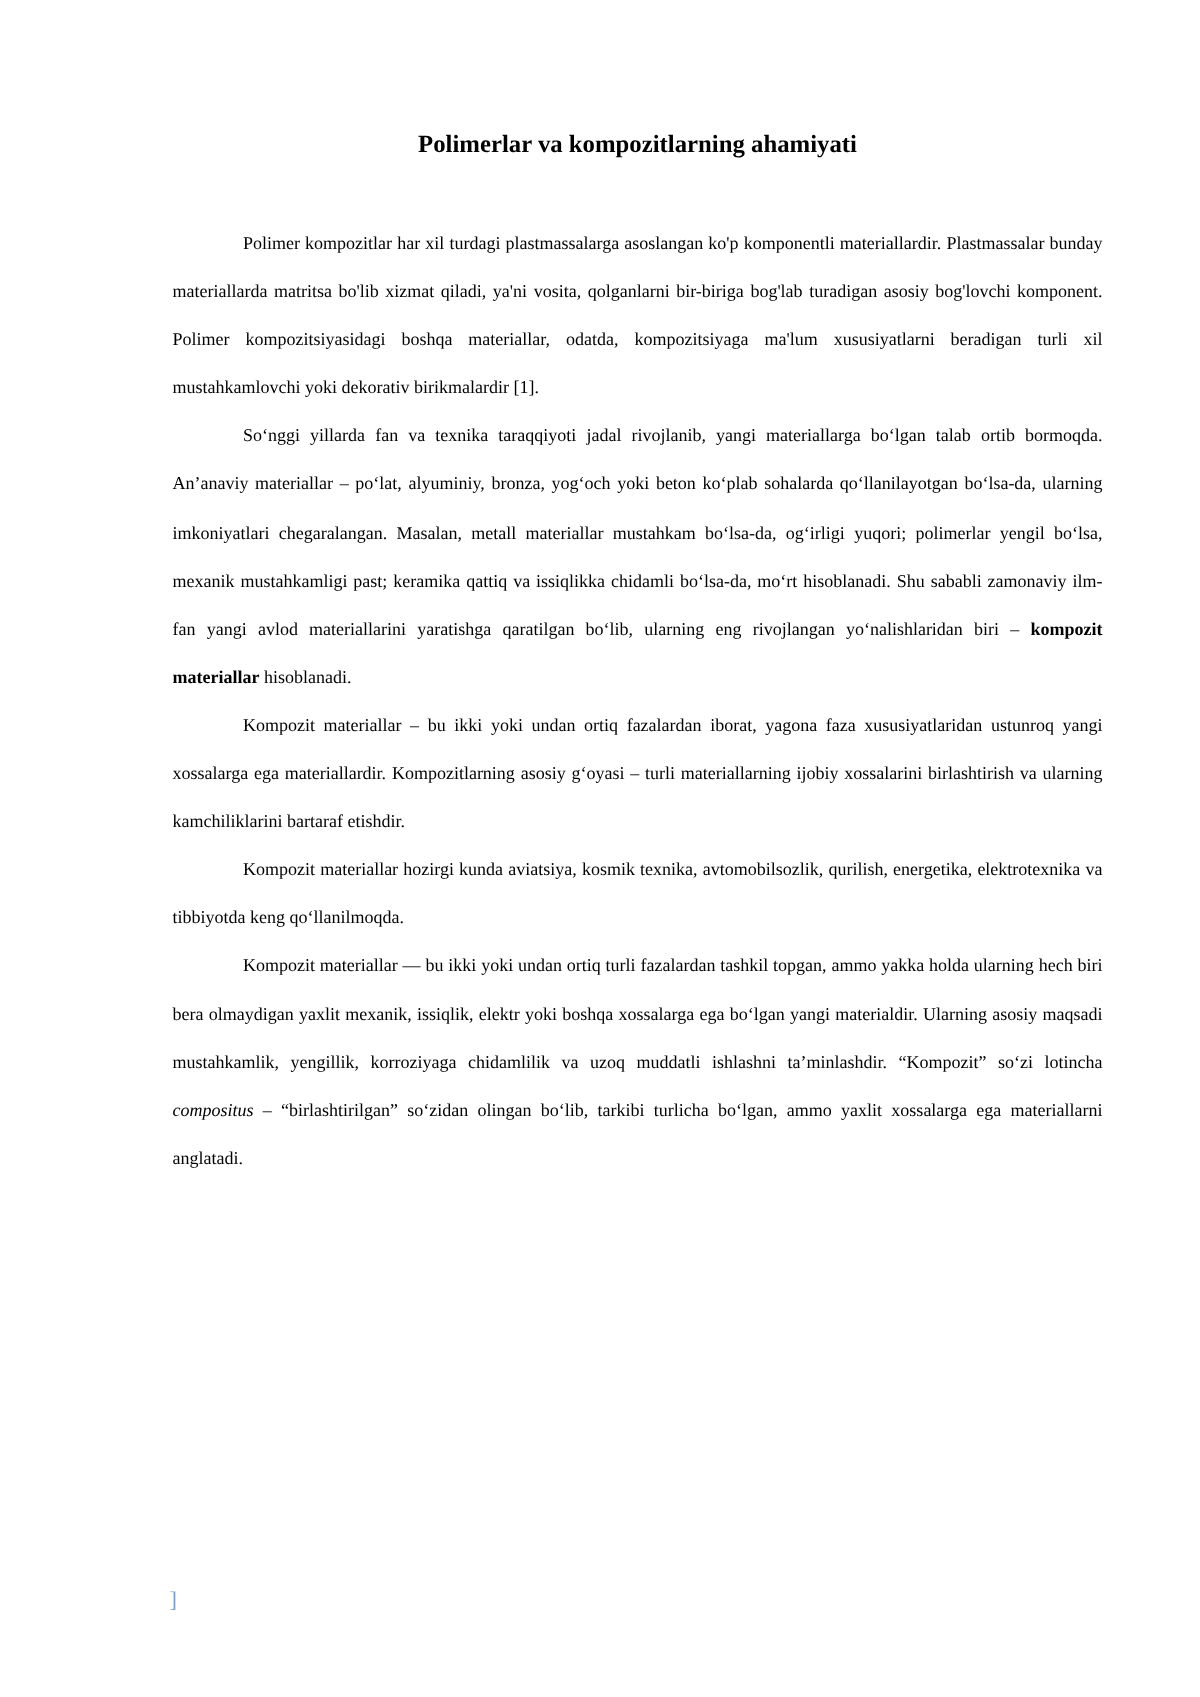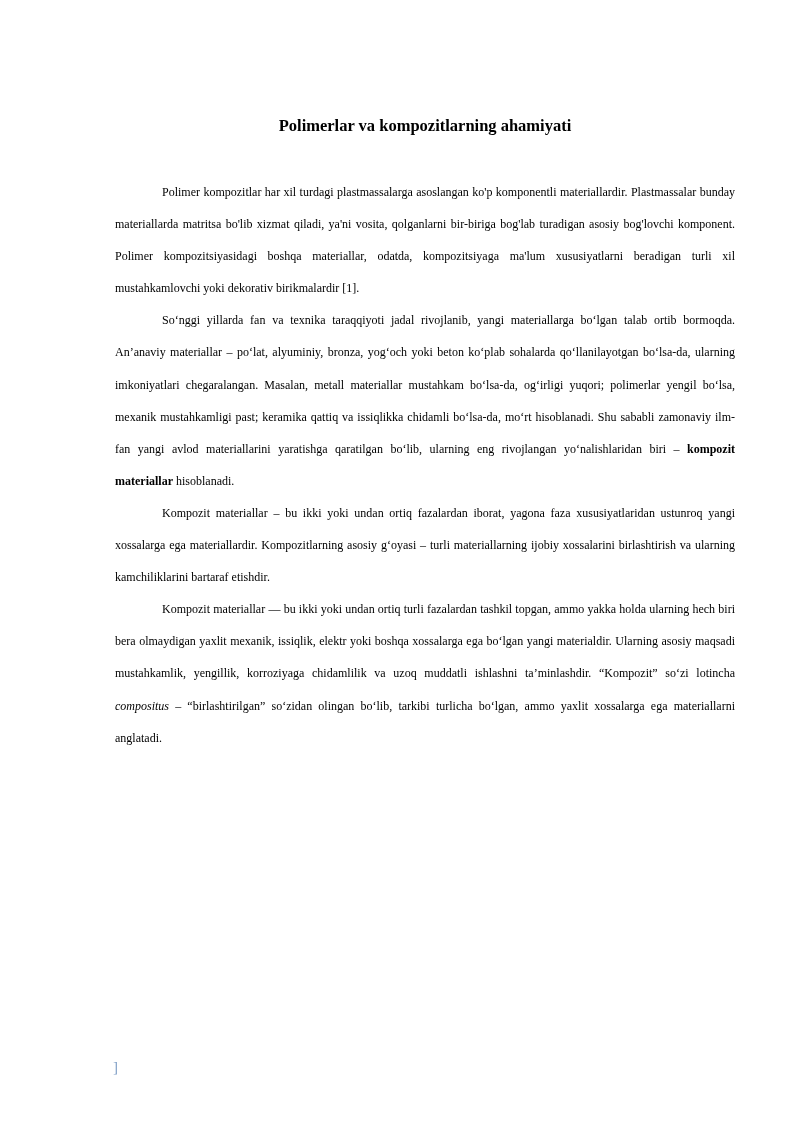--- a/index.html
+++ b/index.html
@@ -12,21 +12,21 @@
     height: 1131px;
     position: relative;
     overflow: hidden;
     font-family: "Liberation Serif", serif;
     color: #000000;
   }
   .page {
     box-sizing: border-box;
     width: 800px;
     height: 1131px;
-    padding: 114px 65px 0 115px;
+    padding: 84px 65px 0 115px;
     position: relative;
   }
   .doc-title {
     font-size: 16.5px;
     font-weight: bold;
     text-align: center;
     line-height: 24px;
     margin: 0 0 38px 0;
   }
   .doc-body p.para {
@@ -49,17 +49,18 @@
 </head>
 <body>
 
 <div class="page">
   <h1 class="doc-title">Polimerlar va kompozitlarning ahamiyati</h1>
 
   <div class="doc-body">
       <p class="para"><span>Polimer kompozitlar har xil turdagi plastmassalarga asoslangan ko'p komponentli materiallardir. Plastmassalar bunday materiallarda matritsa bo'lib xizmat qiladi, ya'ni vosita, qolganlarni bir-biriga bog'lab turadigan asosiy bog'lovchi komponent. Polimer kompozitsiyasidagi boshqa materiallar, odatda, kompozitsiyaga ma'lum xususiyatlarni beradigan turli xil mustahkamlovchi yoki dekorativ birikmalardir [1].</span></p>
       <p class="para"><span>Soʻnggi yillarda fan va texnika taraqqiyoti jadal rivojlanib, yangi materiallarga boʻlgan talab ortib bormoqda. An’anaviy materiallar – poʻlat, alyuminiy, bronza, yogʻoch yoki beton koʻplab sohalarda qoʻllanilayotgan boʻlsa-da, ularning imkoniyatlari chegaralangan. Masalan, metall materiallar mustahkam boʻlsa-da, ogʻirligi yuqori; polimerlar yengil boʻlsa, mexanik mustahkamligi past; keramika qattiq va issiqlikka chidamli boʻlsa-da, moʻrt hisoblanadi. Shu sababli zamonaviy ilm-fan yangi avlod materiallarini yaratishga qaratilgan boʻlib, ularning eng rivojlangan yoʻnalishlaridan biri – </span><span style="font-weight: bold;">kompozit materiallar</span><span> hisoblanadi.</span></p>
       <p class="para"><span>Kompozit materiallar – bu ikki yoki undan ortiq fazalardan iborat, yagona faza xususiyatlaridan ustunroq yangi xossalarga ega materiallardir. Kompozitlarning asosiy gʻoyasi – turli materiallarning ijobiy xossalarini birlashtirish va ularning kamchiliklarini bartaraf etishdir.</span></p>
+      <p class="para"><span>Kompozit materiallar hozirgi kunda aviatsiya, kosmik texnika, avtomobilsozlik, qurilish, energetika, elektrotexnika va tibbiyotda keng qoʻllanilmoqda.</span></p>
       <p class="para"><span>Kompozit materiallar — bu ikki yoki undan ortiq turli fazalardan tashkil topgan, ammo yakka holda ularning hech biri bera olmaydigan yaxlit mexanik, issiqlik, elektr yoki boshqa xossalarga ega boʻlgan yangi materialdir. Ularning asosiy maqsadi mustahkamlik, yengillik, korroziyaga chidamlilik va uzoq muddatli ishlashni ta’minlashdir. “Kompozit” soʻzi lotincha </span><span style="font-style: italic;">compositus</span><span> – “birlashtirilgan” soʻzidan olingan boʻlib, tarkibi turlicha boʻlgan, ammo yaxlit xossalarga ega materiallarni anglatadi.</span></p>
     </div>
 
   <div class="bookmark-mark">]</div>
 </div>
 
 </body></html>

